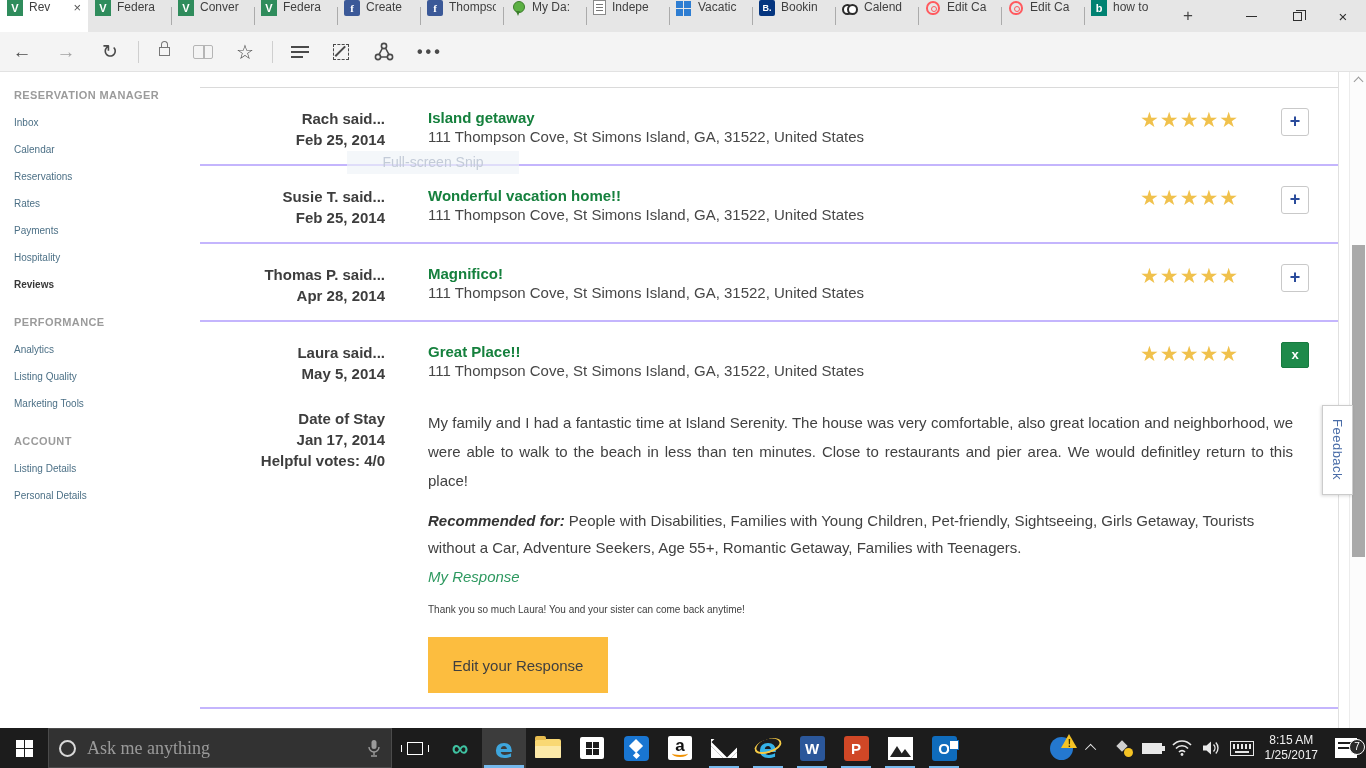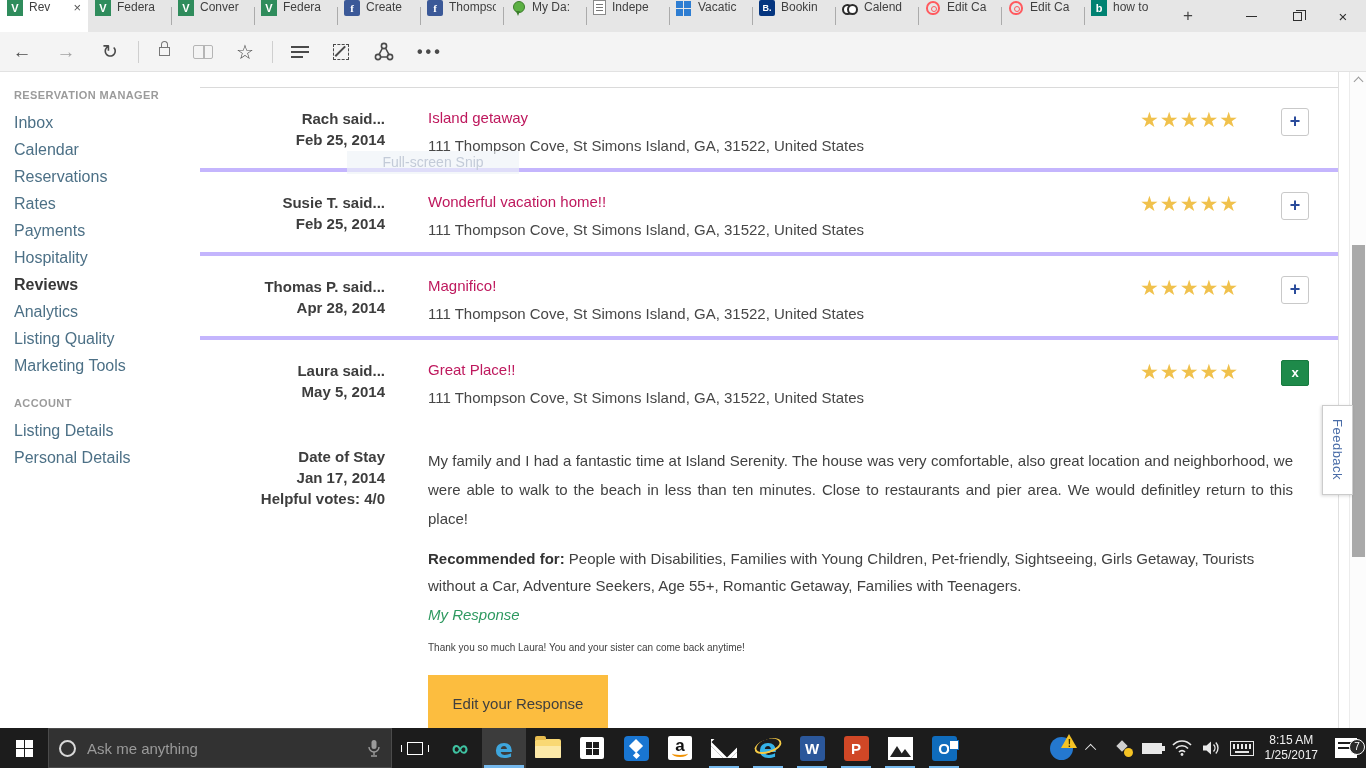--- a/index.html
+++ b/index.html
@@ -86,46 +86,46 @@
     background:#4a4a4a; transform:rotate(-45deg); transform-origin:left bottom; }
   .icon-dots { letter-spacing:3px; font-size:16px; color:#4a4a4a; font-weight:bold; margin:0 10px; }
 
   
   .content { position:absolute; top:72px; left:0; width:1366px; height:656px; background:#fff; }
 
   .sidebar { position:absolute; left:0; top:0; bottom:0; width:200px; padding:10px 0 0 14px; }
   .sb-header { font-size:11px; font-weight:bold; color:#9b9b9b; letter-spacing:.4px;
     height:27px; line-height:27px; }
   .sb-header.gap { margin-top:11px; }
-  .sb-item { font-size:16px; color:#4c7086; height:27px; line-height:27px; cursor:pointer; }
+  .sb-item { font-size:10px; color:#4c7086; height:27px; line-height:27px; cursor:pointer; }
   .sb-item.active { color:#383838; font-weight:bold; }
 
   .main-wrap { position:absolute; left:200px; top:0; bottom:0; width:1139px;
     border-right:1px solid #e0e0e0; overflow:hidden; }
   .top-spacer { height:16px; border-bottom:1px solid #dadada; }
-  .review { display:flex; border-bottom:4px solid #c4b5fd; padding:20px 0 14px; }
+  .review { display:flex; border-bottom:2px solid #c4b5fd; padding:20px 0 14px; }
   .review.compact { min-height:78px; }
   .r-meta { flex:0 0 185px; text-align:right; font-size:15px; font-weight:bold; color:#3d3d3d;
     line-height:21px; }
   .r-main { flex:1 1 auto; padding:0 10px 0 43px; min-width:0; }
-  .r-title { font-size:15px; font-weight:normal; color:#be185d; line-height:20px; cursor:pointer; }
-  .r-addr { font-size:15px; color:#474747; margin-top:9px; }
+  .r-title { font-size:15px; font-weight:bold; color:#15803d; line-height:20px; cursor:pointer; }
+  .r-addr { font-size:15px; color:#474747; }
   .r-stars { flex:0 0 112px; font-size:21px; letter-spacing:1px; color:#f0c14c; line-height:24px; }
   .r-action { flex:0 0 86px; display:flex; justify-content:center; align-items:flex-start; }
   .btn-plus { width:28px; height:28px; background:#fff; border:1px solid #c9c9c9; border-radius:3px;
     color:#2a4b9b; font-size:18px; font-weight:bold; line-height:25px; text-align:center; cursor:pointer; }
   .btn-x { width:28px; height:26px; background:#1e8a4a; border:1px solid #177a3f; border-radius:2px;
     color:#fff; font-size:13px; font-weight:bold; line-height:24px; text-align:center; cursor:pointer; }
-  .expanded-block { display:flex; margin-top:40px; }
+  .expanded-block { display:flex; margin-top:24px; }
   .e-meta { flex:0 0 185px; text-align:right; font-size:15px; font-weight:bold; color:#3d3d3d;
     line-height:21px; }
   .e-main { flex:1 1 auto; padding:0 45px 0 43px; min-width:0; }
   .e-body { font-size:15px; color:#414141; line-height:29px; text-align:justify; }
   .e-reco { font-size:15px; color:#414141; line-height:27px; margin-top:12px; }
-  .e-reco b { color:#333; }
+  .e-reco b { color:#333;font-style:italic; }
   .e-myresp { font-size:15px; font-style:italic; color:#2e9960; margin-top:7px; cursor:pointer; }
   .e-resp { font-size:10px; color:#414141; margin-top:19px; }
   .btn-edit { margin-top:22px; width:180px; height:56px; background:#fcbd3f; border:none;
     font-size:15px; color:#3f3f3f; font-family:"Liberation Sans",sans-serif; cursor:pointer; }
 
   .ghost { position:absolute; left:347px; top:79px; width:172px; height:23px;
     background:rgba(238,242,248,.65); color:#c3cbd8; font-size:14px; text-align:center;
     line-height:23px; pointer-events:none; }
 
   .scrollbar { position:absolute; right:0; top:0; bottom:0; width:17px; background:#fcfcfc;
@@ -143,21 +143,21 @@
   
   .taskbar { position:absolute; left:0; right:0; bottom:0; height:40px; background:#1c1c1c;
     display:flex; align-items:stretch; color:#fff; }
   .tb-start { width:48px; display:flex; align-items:center; justify-content:center; }
   .win-logo { width:17px; height:17px; display:grid; grid-template-columns:8px 8px; gap:1px; }
   .win-logo i { background:#fff; height:8px; }
   .tb-search { width:344px; background:#323232; border:1px solid #4b4b4b; display:flex;
     align-items:center; padding:0 10px; position:relative; }
   .cortana-ring { width:17px; height:17px; border:2.5px solid #d9d9d9; border-radius:50%; margin-right:11px; }
   .tb-search input { background:transparent; border:none; outline:none; color:#fca5a5;
-    font-size:15px; font-family:Liberation Sans, sans-serif; flex:1; }
+    font-size:18px; font-family:Liberation Serif, serif; flex:1; }
   .tb-search input::placeholder { color:#9a9a9a; opacity:1; }
   .mic { margin-left:4px; }
   .tb-taskview { width:46px; display:flex; align-items:center; justify-content:center; }
   .tv-ic { width:16px; height:13px; border:1.5px solid #fff; position:relative; }
   .tv-ic::before, .tv-ic::after { content:""; position:absolute; top:2px; bottom:2px; width:3px;
     border:1.5px solid #fff; border-top:none; border-bottom:none; }
   .tv-ic::before { left:-7px; border-right:none; }
   .tv-ic::after { right:-7px; border-left:none; }
   .tb-app { width:44px; display:flex; align-items:center; justify-content:center; position:relative; }
   .tb-app.open::after { content:""; position:absolute; bottom:0; left:7px; right:7px; height:2px;
@@ -342,20 +342,21 @@
 
     <aside class="sidebar">
       <div class="sb-header">RESERVATION MANAGER</div>
       <div class="sb-item">Inbox</div>
       <div class="sb-item">Calendar</div>
       <div class="sb-item">Reservations</div>
       <div class="sb-item">Rates</div>
       <div class="sb-item">Payments</div>
       <div class="sb-item">Hospitality</div>
       <div class="sb-item active">Reviews</div>
+      <div class="sb-header gap">PERFORMANCE</div>
       <div class="sb-item">Analytics</div>
       <div class="sb-item">Listing Quality</div>
       <div class="sb-item">Marketing Tools</div>
       <div class="sb-header gap">ACCOUNT</div>
       <div class="sb-item">Listing Details</div>
       <div class="sb-item">Personal Details</div>
     </aside>
 
     <div class="main-wrap">
       <div class="top-spacer"></div>

